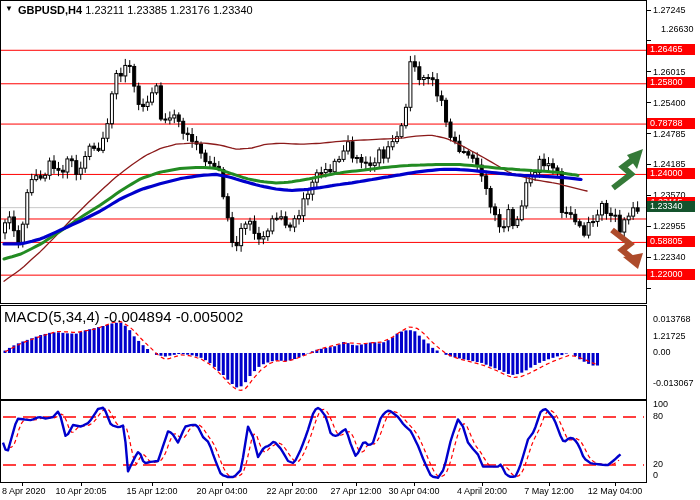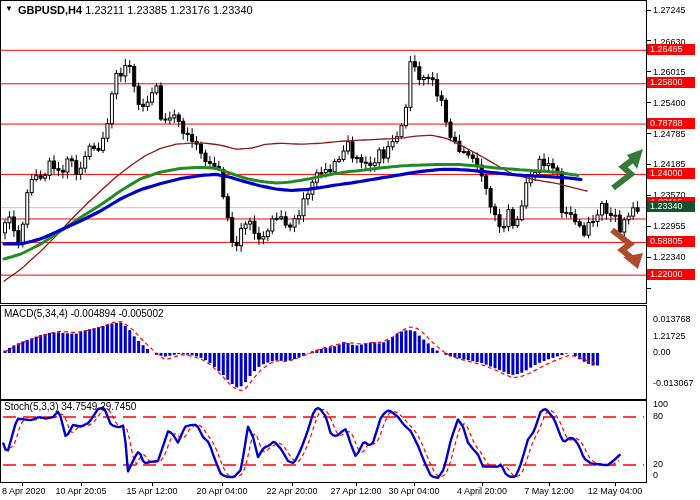--- a/index.html
+++ b/index.html
@@ -6,21 +6,21 @@
   #win{position:relative;width:700px;height:500px;background:#fff;overflow:hidden;
        font-family:"Liberation Sans",sans-serif;-webkit-font-smoothing:none;}
   .panel{position:absolute;background:#fff;border:1px solid #000;box-sizing:border-box;}
   #main-panel{left:0;top:0;width:647px;height:304px;}
   #macd-panel{left:0;top:305px;width:647px;height:95px;}
   #stoch-panel{left:0;top:400px;width:647px;height:83px;}
   svg{position:absolute;left:0;top:0;display:block;}
   #title{position:absolute;left:18px;top:4px;font-size:11px;color:#000;white-space:nowrap;}
   #title .sym{font-weight:bold;}
   #dd{position:absolute;left:5px;top:5px;font-size:8px;color:#000;line-height:8px;}
-  .ind-label{position:absolute;left:4px;font-size:10px;color:#000;white-space:nowrap;}
+  .ind-label{position:absolute;left:4px;font-size:15px;color:#000;white-space:nowrap;}
   #macd-label{top:308px;}
   #stoch-label{top:401px;}
   #gutter{position:absolute;left:647px;top:0;width:53px;height:483px;background:#fff;}
   .ptick{position:absolute;left:6px;font-size:9px;color:#000;white-space:nowrap;}
   .tickmark{position:absolute;left:0;width:4px;height:1px;background:#000;}
   .plabel{position:absolute;left:0;height:11px;line-height:11px;padding-left:3px;
           font-size:9px;color:#fff;white-space:nowrap;min-width:45px;}
   .plabel.red{background:#ff0000;}
   .plabel.black{background:#14532d;}
   #time-axis{position:absolute;left:0;top:483px;width:700px;height:17px;background:#fff;}
@@ -489,27 +489,26 @@
   <div id="macd-label" class="ind-label">MACD(5,34,4) -0.004894 -0.005002</div>
 
   <div id="stoch-panel" class="panel">
     <svg id="stoch-svg" width="645" height="81" viewBox="0 0 645 81">
         <line x1="2" y1="16" x2="643" y2="16" stroke="#ff0000" stroke-width="1.6" stroke-dasharray="13 7"></line>
         <line x1="2" y1="64" x2="643" y2="64" stroke="#ff0000" stroke-width="1.6" stroke-dasharray="13 7"></line>
         <polyline points="8,46.3 10.5,46.1 13,43.7 15.5,37.0 18,28.2 20.5,22.4 23,19.0 25.5,18.1 28,18.4 30.5,18.7 33,18.8 35.5,18.6 38,18.0 40.5,17.1 43,16.6 45.5,16.7 48,17.0 50.5,17.1 53,16.9 55.5,15.9 58,14.4 60.5,13.1 63,14.6 65.5,20.1 68,27.1 70.5,31.1 73,31.3 75.5,27.8 78,25.6 80.5,24.7 83,25.0 85.5,24.8 88,24.1 90.5,22.7 93,20.6 95.5,17.7 98,14.0 100.5,10.9 103,8.6 105.5,7.5 108,9.2 110.5,13.1 113,18.2 115.5,22.3 118,24.9 120.5,25.5 123,25.6 125.5,27.1 128,36.1 130.5,48.2 133,59.2 135.5,63.2 138,58.4 140.5,54.5 143,53.8 145.5,56.2 148,59.6 150.5,61.4 153,61.3 155.5,60.8 158,60.5 160.5,58.7 163,55.1 165.5,49.6 168,42.2 170.5,36.5 173,33.0 175.5,32.8 178,35.6 180.5,37.3 183,36.7 185.5,33.6 188,29.2 190.5,26.2 193,24.6 195.5,24.2 198,24.0 200.5,25.7 203,28.7 205.5,32.5 208,36.2 210.5,39.6 213,43.5 215.5,49.1 218,55.6 220.5,62.2 223,67.8 225.5,72.0 228,74.6 230.5,75.3 233,75.8 235.5,75.8 238,75.0 240.5,73.3 243,69.1 245.5,61.4 248,50.3 250.5,39.0 253,33.2 255.5,33.8 258,41.3 260.5,47.2 263,50.7 265.5,50.6 268,47.7 270.5,45.7 273,44.2 275.5,42.6 278,42.1 280.5,43.2 283,45.9 285.5,49.3 288,53.1 290.5,56.8 293,59.5 295.5,61.0 298,59.9 300.5,56.8 303,51.9 305.5,46.2 308,40.0 310.5,32.9 313,25.4 315.5,18.0 318,12.2 320.5,8.8 323,8.4 325.5,10.2 328,14.0 330.5,19.6 333,25.5 335.5,31.0 338,34.4 340.5,34.0 343,32.9 345.5,31.2 348,30.6 350.5,32.8 353,37.3 355.5,44.5 358,49.7 360.5,51.3 363,50.0 365.5,45.5 368,43.0 370.5,42.6 373,43.0 375.5,41.3 378,36.8 380.5,30.4 383,23.1 385.5,17.2 388,12.8 390.5,11.2 393,10.6 395.5,11.3 398,12.8 400.5,15.1 403,17.7 405.5,20.6 408,23.6 410.5,26.2 413,29.0 415.5,32.4 418,36.6 420.5,42.0 423,47.7 425.5,53.6 428,59.6 430.5,65.4 433,70.2 435.5,73.7 438,75.9 440.5,75.6 443,74.2 445.5,71.2 448,65.2 450.5,57.0 453,47.3 455.5,38.1 458,29.8 460.5,24.8 463,22.7 465.5,24.3 468,30.0 470.5,35.8 473,41.6 475.5,46.0 478,49.0 480.5,52.6 483,56.9 485.5,60.8 488,64.0 490.5,65.6 493,65.6 495.5,65.6 498,65.6 500.5,65.2 503,65.2 505.5,66.6 508,68.9 510.5,72.5 513,74.8 515.5,75.4 518,74.7 520.5,71.9 523,67.2 525.5,60.0 528,52.1 530.5,44.6 533,38.5 535.5,33.5 538,28.8 540.5,22.7 543,16.4 545.5,11.6 548,9.1 550.5,9.9 553,11.6 555.5,14.8 558,19.0 560.5,24.4 563,30.5 565.5,35.8 568,38.8 570.5,38.9 573,37.9 575.5,37.6 578,38.9 580.5,41.6 583,45.9 585.5,51.1 588,55.7 590.5,59.0 593,60.8 595.5,62.0 598,62.7 600.5,63.0 603,63.3 605.5,63.6 608,63.9 610.5,63.6 613,62.7 615.5,61.2 618,59.1" fill="none" stroke="#ff0000" stroke-width="1.2" stroke-dasharray="4 3"></polyline>
         <polyline points="2,41.6 4.5,48.6 7,49.3 9.5,40.5 12,31.7 14.5,22.9 17,17.7 19.5,18.0 22,18.3 24.5,18.6 27,18.9 29.5,19.1 32,18.4 34.5,17.4 37,16.4 39.5,16.3 42,16.9 44.5,17.5 47,17.1 49.5,16.6 52,16.0 54.5,13.3 57,10.7 59.5,15.4 62,25.1 64.5,34.9 67,33.1 69.5,28.6 72,24.0 74.5,24.5 77,25.0 79.5,25.5 82,24.6 84.5,23.3 87,22.1 89.5,19.3 92,15.6 94.5,11.8 97,8.0 99.5,7.3 102,6.7 104.5,10.2 107,16.5 109.5,22.7 112,24.6 114.5,25.3 117,26.1 119.5,25.7 122,24.5 124.5,41.4 127,70.4 129.5,65.3 132,60.1 134.5,55.2 137,51.2 139.5,53.4 142,59.8 144.5,62.1 147,61.5 149.5,60.9 152,60.6 154.5,60.3 157,60.0 159.5,52.6 162,45.2 164.5,37.8 167,30.4 169.5,31.4 172,33.6 174.5,37.6 177,41.6 179.5,35.9 182,30.2 184.5,25.5 187,24.8 189.5,24.1 192,24.0 194.5,24.0 197,26.0 199.5,31.0 202,36.0 204.5,38.3 207,40.7 209.5,45.9 212,53.1 214.5,59.8 217,66.1 219.5,72.3 222,74.3 224.5,75.1 227,76.0 229.5,76.0 232,76.0 234.5,74.5 237,71.9 239.5,69.3 242,56.5 244.5,41.0 247,25.6 249.5,30.8 252,36.0 254.5,46.0 257,56.0 259.5,52.0 262,48.0 264.5,45.9 267,45.1 269.5,43.4 272,41.0 274.5,41.7 277,44.6 279.5,47.4 282,51.4 284.5,55.7 287,60.0 289.5,61.0 292,62.0 294.5,59.3 297,54.2 299.5,49.0 302,42.7 304.5,36.0 307,28.8 309.5,20.8 312,12.8 314.5,8.6 317,7.0 319.5,8.5 322,11.9 324.5,15.3 327,23.0 329.5,31.8 332,34.1 334.5,34.8 337,34.2 339.5,31.8 342,29.8 344.5,28.3 347,34.4 349.5,42.4 352,48.8 354.5,54.8 357,52.0 359.5,47.0 362,42.0 364.5,41.4 367,43.8 369.5,43.6 372,41.6 374.5,33.6 377,25.6 379.5,17.6 382,13.9 384.5,11.2 387,9.8 389.5,10.3 392,12.0 394.5,14.0 397,16.0 399.5,19.3 402,22.7 404.5,25.4 407,27.7 409.5,29.9 412,34.5 414.5,39.7 417,44.8 419.5,51.1 422,57.5 424.5,63.3 427,68.7 429.5,74.1 432,75.7 434.5,76.2 437,76.8 439.5,73.1 442,69.5 444.5,61.7 447,51.1 449.5,40.5 452,32.7 454.5,25.5 457,18.4 459.5,22.0 462,25.6 464.5,33.6 467,41.6 469.5,44.8 472,48.0 474.5,50.8 477,53.6 479.5,59.6 482,65.6 484.5,65.6 487,65.6 489.5,65.6 492,65.6 494.5,65.6 497,65.6 499.5,63.6 502,67.4 504.5,72.6 507,74.6 509.5,75.8 512,75.7 514.5,75.3 517,70.1 519.5,63.7 522,55.5 524.5,47.0 527,38.4 529.5,35.1 532,31.7 534.5,25.9 537,18.5 539.5,11.1 542,9.0 544.5,8.2 547,10.4 549.5,13.4 552,16.4 554.5,21.5 557,28.1 559.5,34.7 562,39.7 564.5,40.2 567,37.8 569.5,37.0 572,37.4 574.5,39.8 577,43.4 579.5,48.6 582,55.0 584.5,58.6 587,60.3 589.5,62.1 592,62.6 594.5,62.9 597,63.2 599.5,63.5 602,63.9 604.5,64.0 607,64.0 609.5,62.0 612,60.0 614.5,57.8 617,55.5 619.5,53.3" fill="none" stroke="#0000cc" stroke-width="2.4" stroke-linejoin="round"></polyline>
       </svg>
   </div>
-  <div id="stoch-label" class="ind-label">Stoch(5,3,3) 34.7549 29.7450</div>
 
   <div id="gutter">
       <div class="tickmark" style="top: 9.5px;"></div>
       <div class="ptick" style="top: 5px;">1.27245</div>
       <div class="tickmark" style="top: 40.4728px;"></div>
-      <div class="ptick" style="top: 37px;">1.26630</div>
+      <div class="ptick" style="top: 24px; margin-left: 8px;">1.26630</div>
       <div class="tickmark" style="top: 71.4457px;"></div>
       <div class="ptick" style="top: 66.9457px;">1.26015</div>
       <div class="tickmark" style="top: 102.418px;"></div>
       <div class="ptick" style="top: 97.9185px;">1.25400</div>
       <div class="tickmark" style="top: 133.391px;"></div>
       <div class="ptick" style="top: 128.891px;">1.24785</div>
       <div class="tickmark" style="top: 163.609px;"></div>
       <div class="ptick" style="top: 159.109px;">1.24185</div>
       <div class="tickmark" style="top: 194.582px;"></div>
       <div class="ptick" style="top: 190.082px;">1.23570</div>

